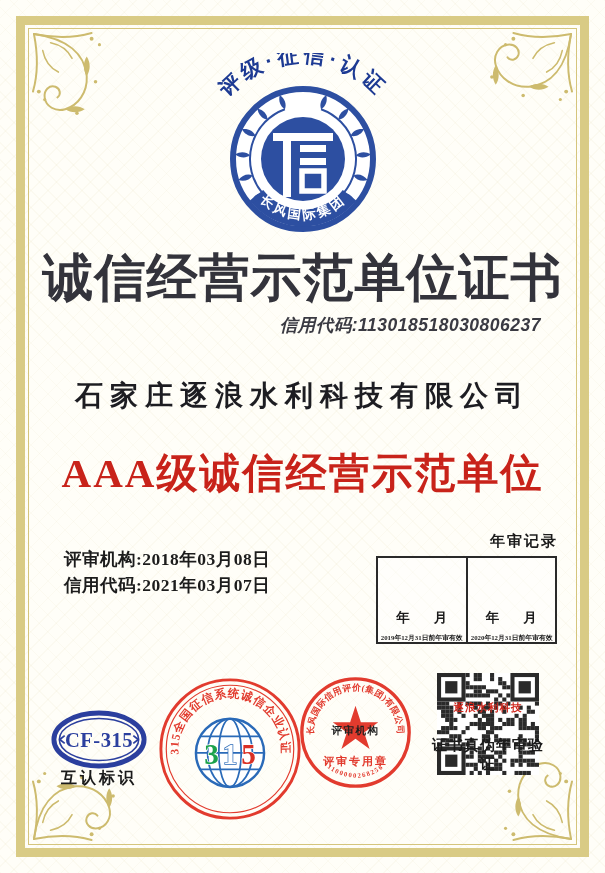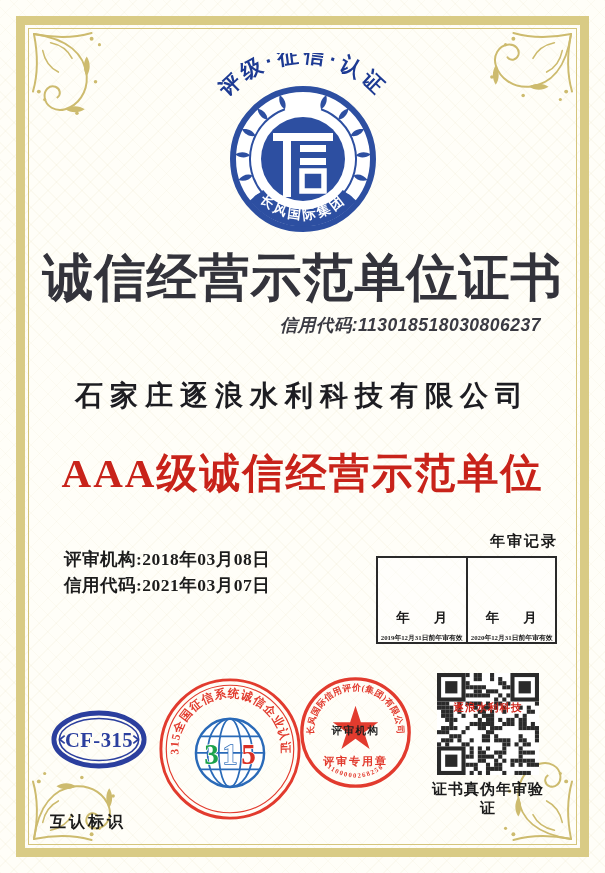--- a/index.html
+++ b/index.html
@@ -38,30 +38,30 @@
   .annual-title{font-size:15px;font-weight:700;color:#1b1b1b;letter-spacing:2px;margin:0 0 5px 2px;text-align:right;}
   .annual-table{display:flex;width:181px;height:88px;border:2px solid #2a2a2a;box-sizing:border-box;background:rgba(255,255,255,.4);}
   .annual-cell{position:relative;flex:1;}
   .annual-cell + .annual-cell{border-left:2px solid #2a2a2a;}
   .ym{position:absolute;bottom:15px;left:0;width:100%;display:flex;justify-content:center;gap:24px;
     font-size:13.5px;font-weight:700;color:#1b1b1b;}
   .note{position:absolute;bottom:0;left:0;width:161%;text-align:center;font-size:11px;color:#1b1b1b;
     transform:scale(.62);transform-origin:0 100%;white-space:nowrap;font-weight:700;}
 
   .cf315-svg{position:absolute;left:50px;top:710px;width:98px;height:59px;}
-  .cf315-caption{position:absolute;left:50px;top:768px;width:98px;text-align:left;
-    font-size:16px;font-weight:700;letter-spacing:3px;color:#1a1a1a;margin-top:44px;}
+  .cf315-caption{position:absolute;left:50px;top:768px;width:98px;text-align:center;
+    font-size:16px;font-weight:700;letter-spacing:3px;color:#1a1a1a;}
   .globe-svg{position:absolute;left:157px;top:676px;width:146px;height:146px;}
   .star-svg{position:absolute;left:298px;top:675px;width:115px;height:115px;}
 
   .qr{position:absolute;left:437px;top:673px;width:102px;height:102px;background:#fff;}
   .qr svg{width:100%;height:100%;display:block;}
   .qr-overlay{position:absolute;left:0;top:28px;width:100%;text-align:center;
     font-size:10.5px;font-weight:700;color:#d0261c;letter-spacing:1px;}
-  .qr-caption{position:absolute;left:430px;top:780px;width:116px;text-align:center;
+  .qr-caption{position:absolute;left:430px;top:736px;width:116px;text-align:center;
     font-size:15px;font-weight:700;letter-spacing:1px;color:#1b1b1b;}
 
   svg text{font-family:"Liberation Serif","DejaVu Serif",serif;}
   svg .sansT{font-family:"Liberation Sans","DejaVu Sans",sans-serif;}
 </style>
 </head>
 <body>
 
 <div class="cert">
 

